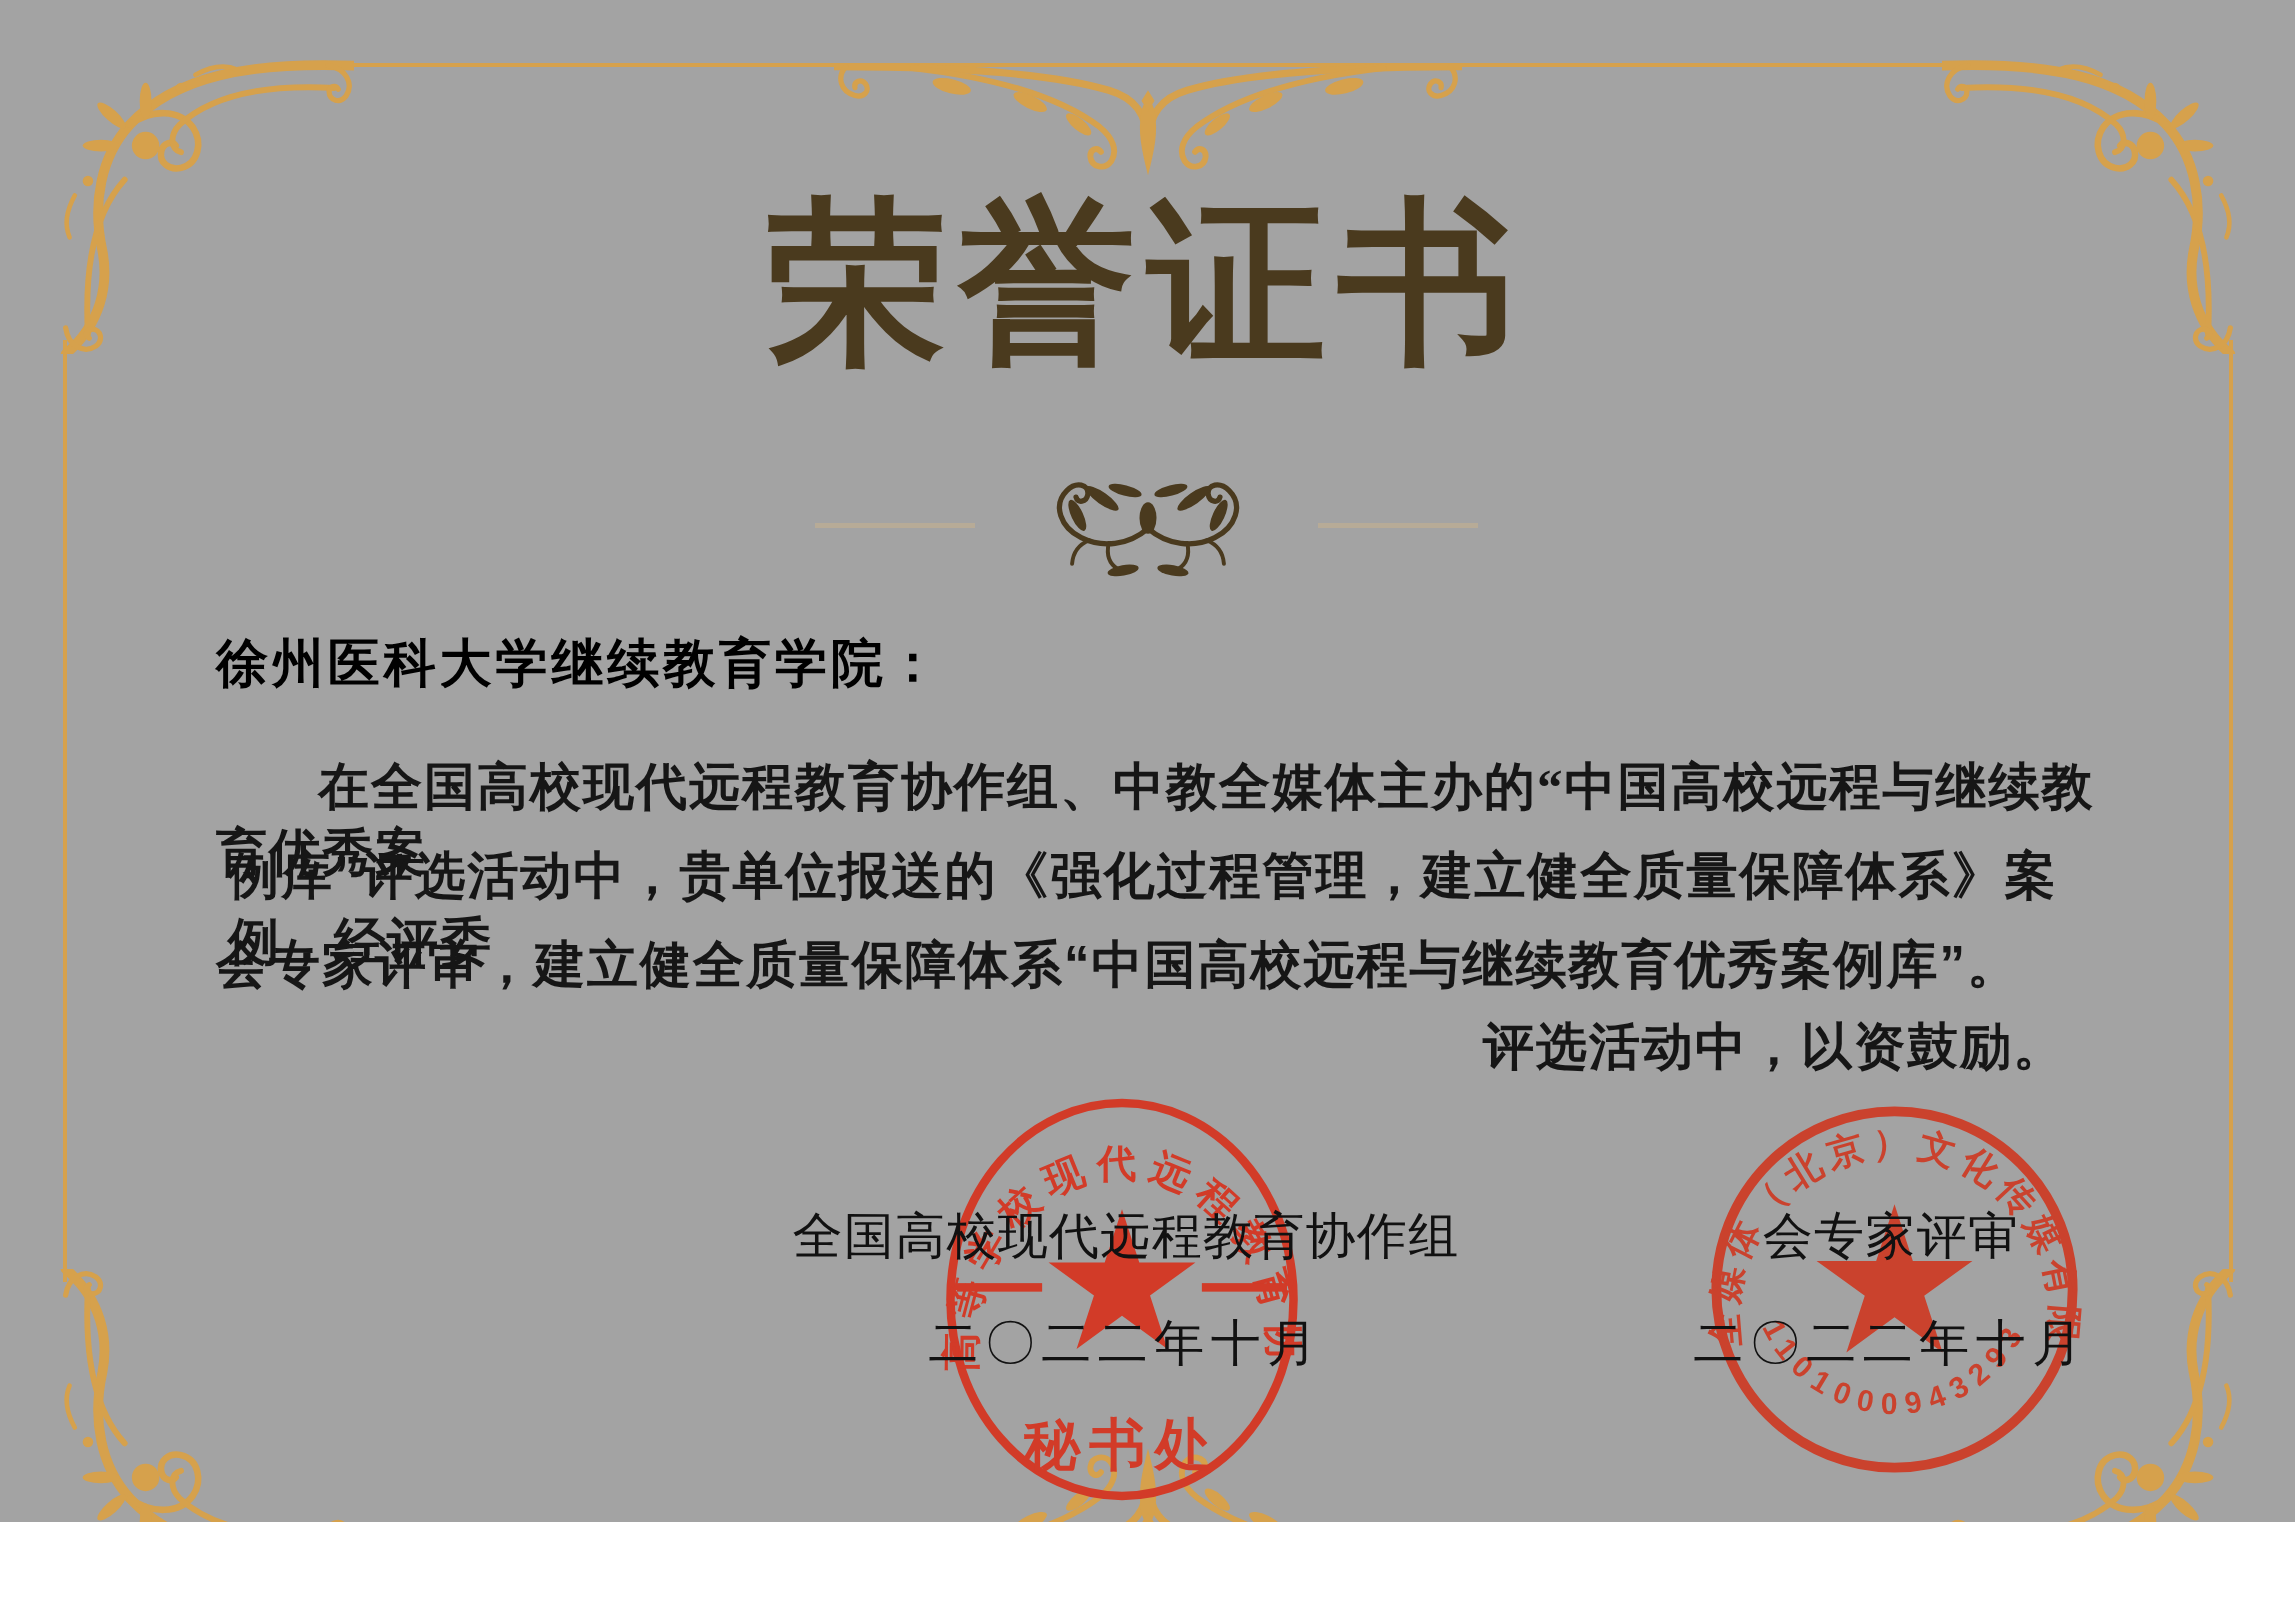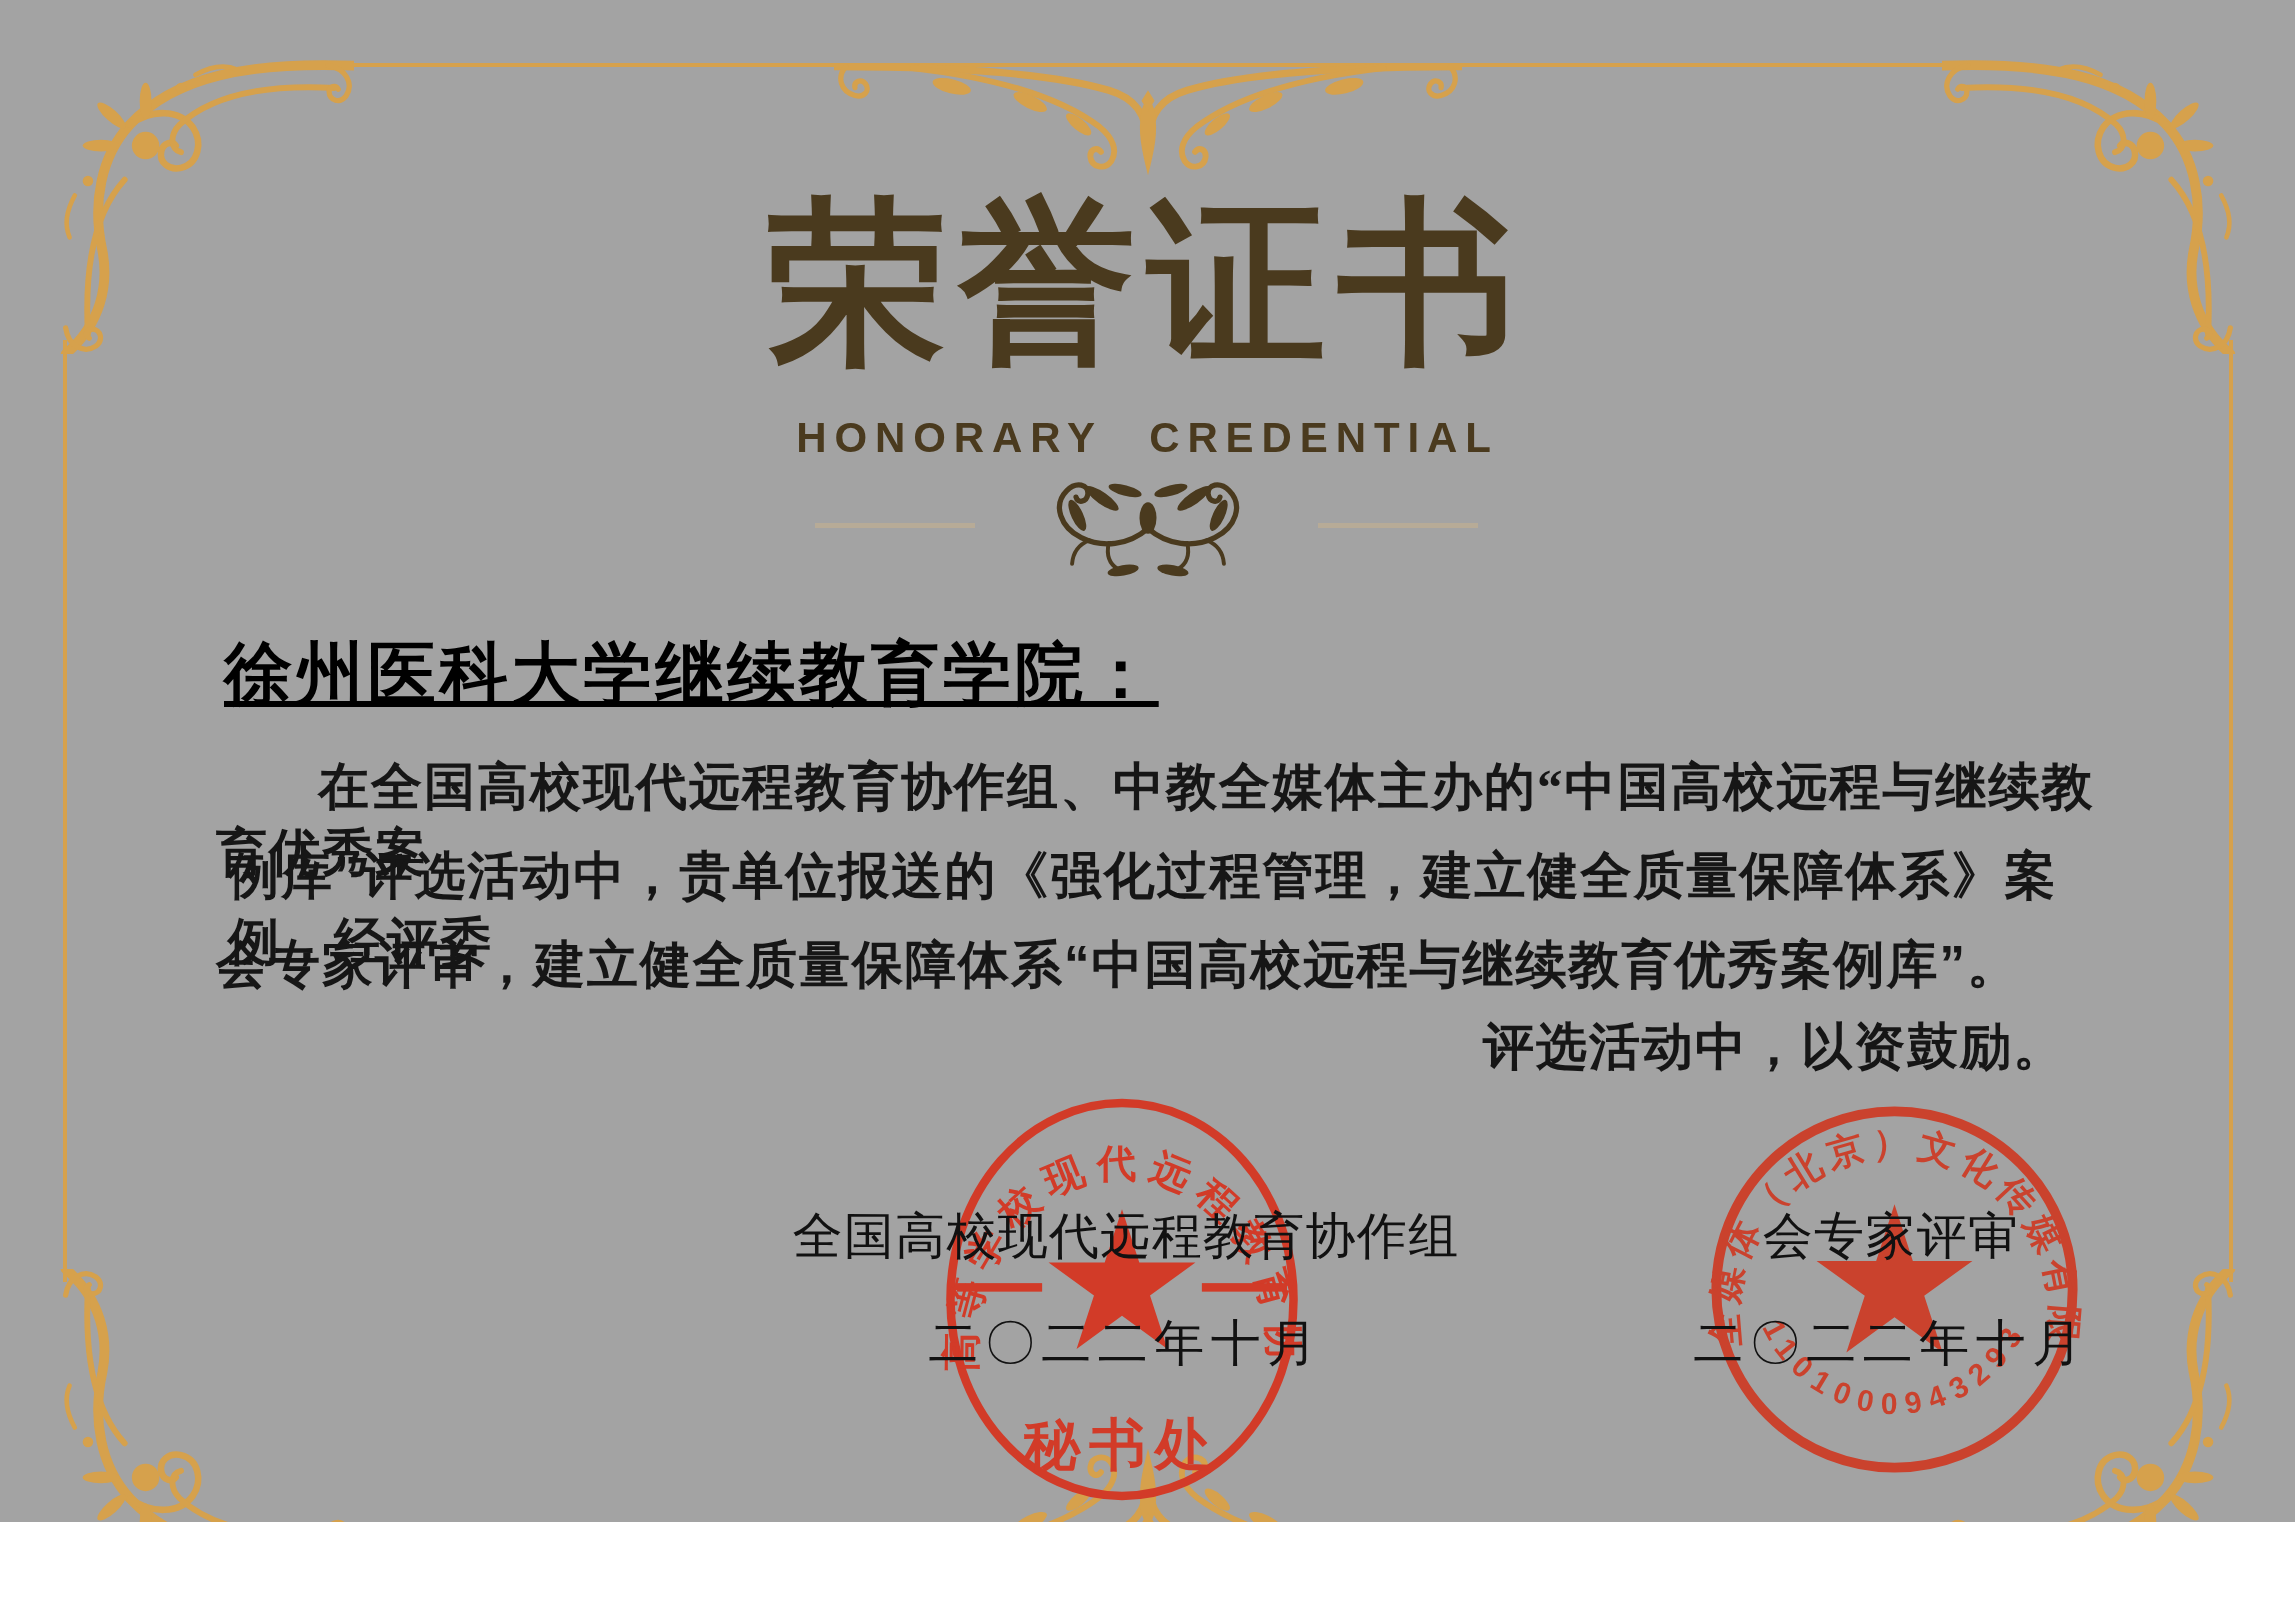--- a/index.html
+++ b/index.html
@@ -13,23 +13,23 @@
   .corner.br{transform:scale(-1,-1);}
   .edge-flourish{position:absolute;}
   
   .title{position:absolute;left:0;top:191px;width:100%;text-align:center;
          font-family:"Liberation Serif","DejaVu Serif",serif;font-weight:700;
          font-size:178px;letter-spacing:11.8px;color:#4A3A1E;line-height:1.05;}
   .subtitle{position:absolute;left:0;top:414px;width:100%;text-align:center;
             font-size:42px;font-weight:700;letter-spacing:7.9px;word-spacing:27.5px;color:#4A3A1E;}
   .divider-line{position:absolute;top:523px;height:5.2px;width:160px;background:#B7AB97;}
   
-  .recipient{position:absolute;left:224px;top:629px;
+  .recipient{position:absolute;left:216px;top:629px;
              font-family:"Liberation Serif","DejaVu Serif",serif;font-weight:700;
-             font-size:68px;letter-spacing:3.9px;color:#000;text-decoration:underline;}
+             font-size:52px;letter-spacing:3.9px;color:#000;}
   .body-line{position:absolute;left:216px;width:1883px;font-size:51px;font-weight:600;
              letter-spacing:2px;color:#161616;line-height:1.3;}
   .body-line.indent{text-indent:2em;font-family:Liberation Serif, serif;}
   .issue-line{position:absolute;left:0;top:1013px;width:2066px;text-align:right;
               font-size:51px;font-weight:600;letter-spacing:2px;color:#161616;}
   
   .sig-org,.sig-date{position:absolute;text-align:center;font-size:50px;font-weight:400;
                      color:#111;z-index:3;}
   .sig-org.left{left:766px;top:1203px;width:720px;letter-spacing:1.3px;}
   .sig-date.left{left:766px;top:1310px;width:720px;letter-spacing:6.5px;}
@@ -111,21 +111,20 @@
     <g fill="#D6A14C" transform="translate(960,0) scale(-1,1)">
       <ellipse cx="180" cy="34" rx="30" ry="11" transform="rotate(14 180 34)"></ellipse>
       <ellipse cx="300" cy="58" rx="28" ry="10" transform="rotate(26 300 58)"></ellipse>
       <ellipse cx="374" cy="92" rx="24" ry="9" transform="rotate(40 374 92)"></ellipse>
     </g>
     <path d="M480,170 C470,130 464,104 470,72 C474,52 486,52 490,72 C496,104 490,130 480,170 Z" fill="#D6A14C"></path>
     <path d="M480,40 l10,16 -10,16 -10,-16 Z" fill="#D6A14C"></path>
   </svg>
 
   <div class="title">荣誉证书</div>
-  <div class="subtitle">HONORARY CREDENTIAL</div>
 
   <div class="divider-line decor" style="left:815px;"></div>
   <div class="divider-line decor" style="left:1318px;"></div>
   <svg class="edge-flourish decor" style="left:1004px;top:472px;" width="288" height="115" viewBox="0 0 440 175">
     <g id="sprig-half">
       <g stroke="#4A3A1E" fill="none" stroke-linecap="round">
         <path d="M220,86 C190,112 150,116 118,100 C86,84 74,50 96,28 C110,14 130,18 128,34 C126,46 112,48 110,38" stroke-width="8"></path>
         <path d="M160,108 q-6,28 14,40" stroke-width="6"></path>
         <path d="M130,104 q-24,10 -26,36" stroke-width="6"></path>
       </g>

